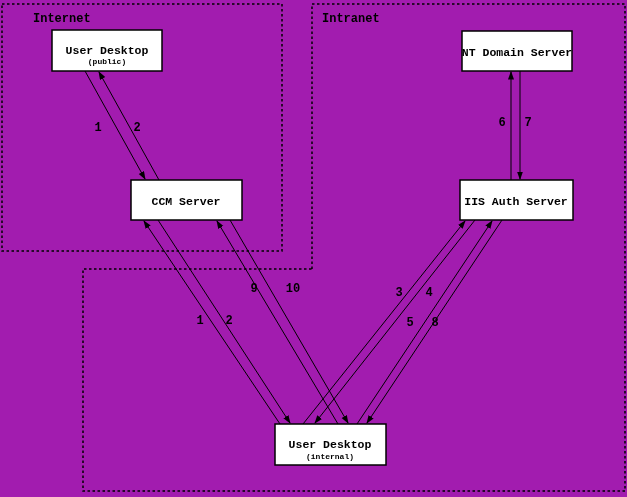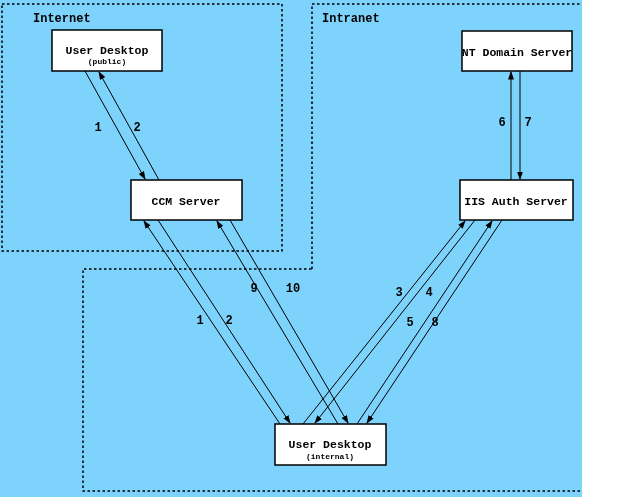--- a/index.html
+++ b/index.html
@@ -1,16 +1,16 @@
 <!DOCTYPE html>
 <html><head>
 <meta charset="utf-8">
 <style>
   html,body{margin:0;padding:0;background:#ffffff;}
-  .page{width:582px;height:497px;position:relative;background:#7dd3fc;overflow:hidden;}
+  .page{width:627px;height:497px;position:relative;background:#a21caf;overflow:hidden;}
   svg{display:block;}
   text{font-family:"Liberation Mono","DejaVu Sans Mono",monospace;font-weight:bold;fill:#000000;}
   .region-label{font-size:12px;}
   .node-label{font-size:11.5px;}
   .node-sublabel{font-size:8px;}
   .edge-label{font-size:12px;}
 </style>
 </head>
 <body>
 

